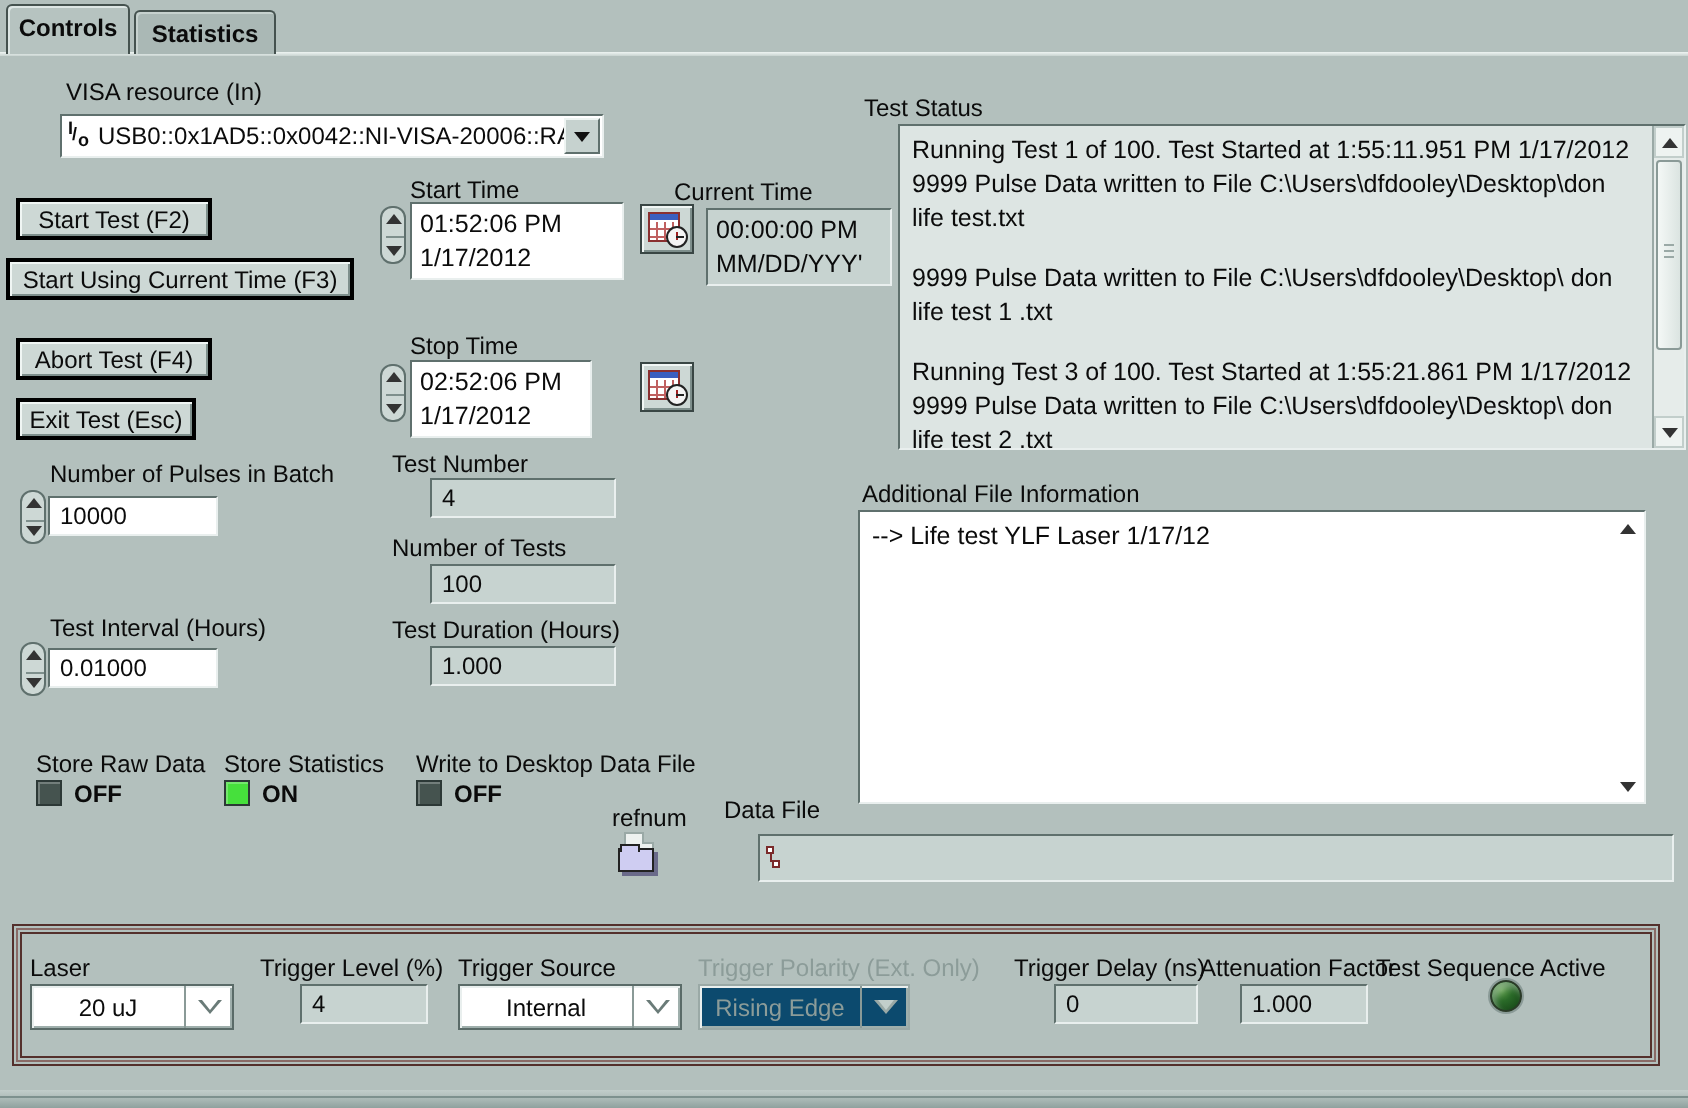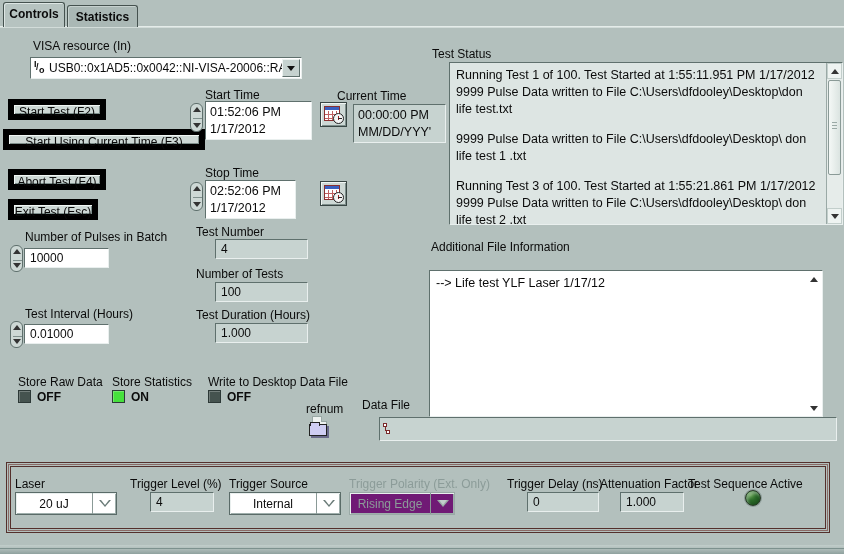--- a/index.html
+++ b/index.html
@@ -24,21 +24,21 @@
     padding-top:4px; cursor:default; }
   .tab-active { left:3px; top:2px; width:62px; height:25px; background:#b6c3c0;
     box-shadow:inset 1px 1px 0 #dde6e4; z-index:2; }
   .tab-inactive { left:67px; top:5px; width:71px; height:22px; background:#aab8b5;
     box-shadow:inset 1px 1px 0 #c6d1ce; }
 
   
   .sunken { border:1px solid; border-color:#5f706d #e9efee #e9efee #5f706d; }
   .field-ind { background:#c7d3d0;margin-left:20px; }
   .field-edit { background:#ffffff; }
-  .btn { background:#cdd8d5; border:6px solid #000000;
+  .btn { background:#cdd8d5; border:2px solid #000000;
     box-shadow:inset 1px 1px 0 #f0f6f4, inset -1px -1px 0 #7e8f8c;
     font-size:12px; text-align:center; cursor:pointer;
     font-family:"Liberation Sans", sans-serif; color:#0b0b0b; }
 
   
   .combo { background:#fff; border:1px solid; border-color:#5f706d #e9efee #e9efee #5f706d;
     display:flex; align-items:center; }
   .combo .io { position:relative; width:13px; height:16px; flex:0 0 13px; margin-left:2px; }
   .combo .io span { position:absolute; font-size:9px; line-height:9px; font-weight:bold; }
   .combo .io .i { left:1px; top:0; }
@@ -57,21 +57,21 @@
     display:flex; align-items:stretch; }
   .lvring .val { flex:1; display:flex; align-items:center; justify-content:center;
     font-size:12px; }
   .lvring .sel { flex:0 0 24px; border-left:1px solid #8a9a97;
     display:flex; align-items:center; justify-content:center; }
   .tri-hollow { width:0; height:0; border-left:6px solid transparent;
     border-right:6px solid transparent; border-top:7px solid #6a7b78; position:relative; }
   .tri-hollow::after { content:''; position:absolute; left:-4px; top:-7px; width:0; height:0;
     border-left:4px solid transparent; border-right:4px solid transparent;
     border-top:5px solid #fff; }
-  .lvring.dis { background:#701a75; border-color:#9aa9a6; }
+  .lvring.dis { background:#0c4a6e; border-color:#9aa9a6; }
   .lvring.dis .val { color:#8c9c99; }
   .lvring.dis .tri-hollow { border-top-color:#9aa9a6; }
   .lvring.dis .tri-hollow::after { border-top-color:#c2cecb; }
 
   
   .spin { width:13px; height:29px; background:#cdd8d5; border:1px solid #5f706d;
     border-radius:6px; display:flex; flex-direction:column; align-items:center;
     justify-content:space-between; padding:3px 0; }
   .spin .up { width:0;height:0;border-left:4px solid transparent;border-right:4px solid transparent;border-bottom:5px solid #333; }
   .spin .dn { width:0;height:0;border-left:4px solid transparent;border-right:4px solid transparent;border-top:5px solid #333; }
@@ -167,21 +167,21 @@
       <span class="sl">/</span>
       <span class="o">o</span>
     </span>
   <span class="val">USB0::0x1AD5::0x0042::NI-VISA-20006::RAW</span>
   <span class="dd-btn">
       <span class="tri-dn"></span>
     </span>
 </div>
 
 <button class="abs btn" style="left:8px; top:99px; width:98px; height:21px;">Start Test (F2)</button>
-<button class="abs btn" style="left:3px; top:129px; width:202px; height:21px;">Start Using Current Time (F3)</button>
+<button class="abs btn" style="left:3px; top:129px; width:174px; height:21px;">Start Using Current Time (F3)</button>
 <button class="abs btn" style="left:8px; top:169px; width:98px; height:21px;">Abort Test (F4)</button>
 <button class="abs btn" style="left:8px; top:199px; width:90px; height:21px;">Exit Test (Esc)</button>
 
 <div class="abs lbl" style="left:205px; top:88px;">Start Time</div>
 <div class="spin" style="left:190px; top:103px;">
     <span class="up"></span>
     <span class="dn"></span>
   </div>
 <div class="abs sunken field-edit dt-field" style="left:205px; top:101px; width:107px; height:39px;">
   <div>01:52:06 PM</div>
@@ -274,21 +274,21 @@
       </div>
     <div class="thumb"></div>
     <div class="spacer"></div>
     <div class="arr">
         <span class="arr-dn"></span>
       </div>
   </div>
 </div>
 
 <div class="abs lbl" style="left:431px; top:240px;">Additional File Information</div>
-<div class="abs txtarea field-edit" style="left:429px; top:270px; width:394px; height:147px;">
+<div class="abs txtarea field-edit" style="left:429px; top:255px; width:394px; height:147px;">
   <div class="txt-body">--&gt; Life test YLF Laser 1/17/12</div>
   <div class="sbar white">
     <div class="arr">
         <span class="arr-up"></span>
       </div>
     <div class="spacer"></div>
     <div class="arr">
         <span class="arr-dn"></span>
       </div>
   </div>

